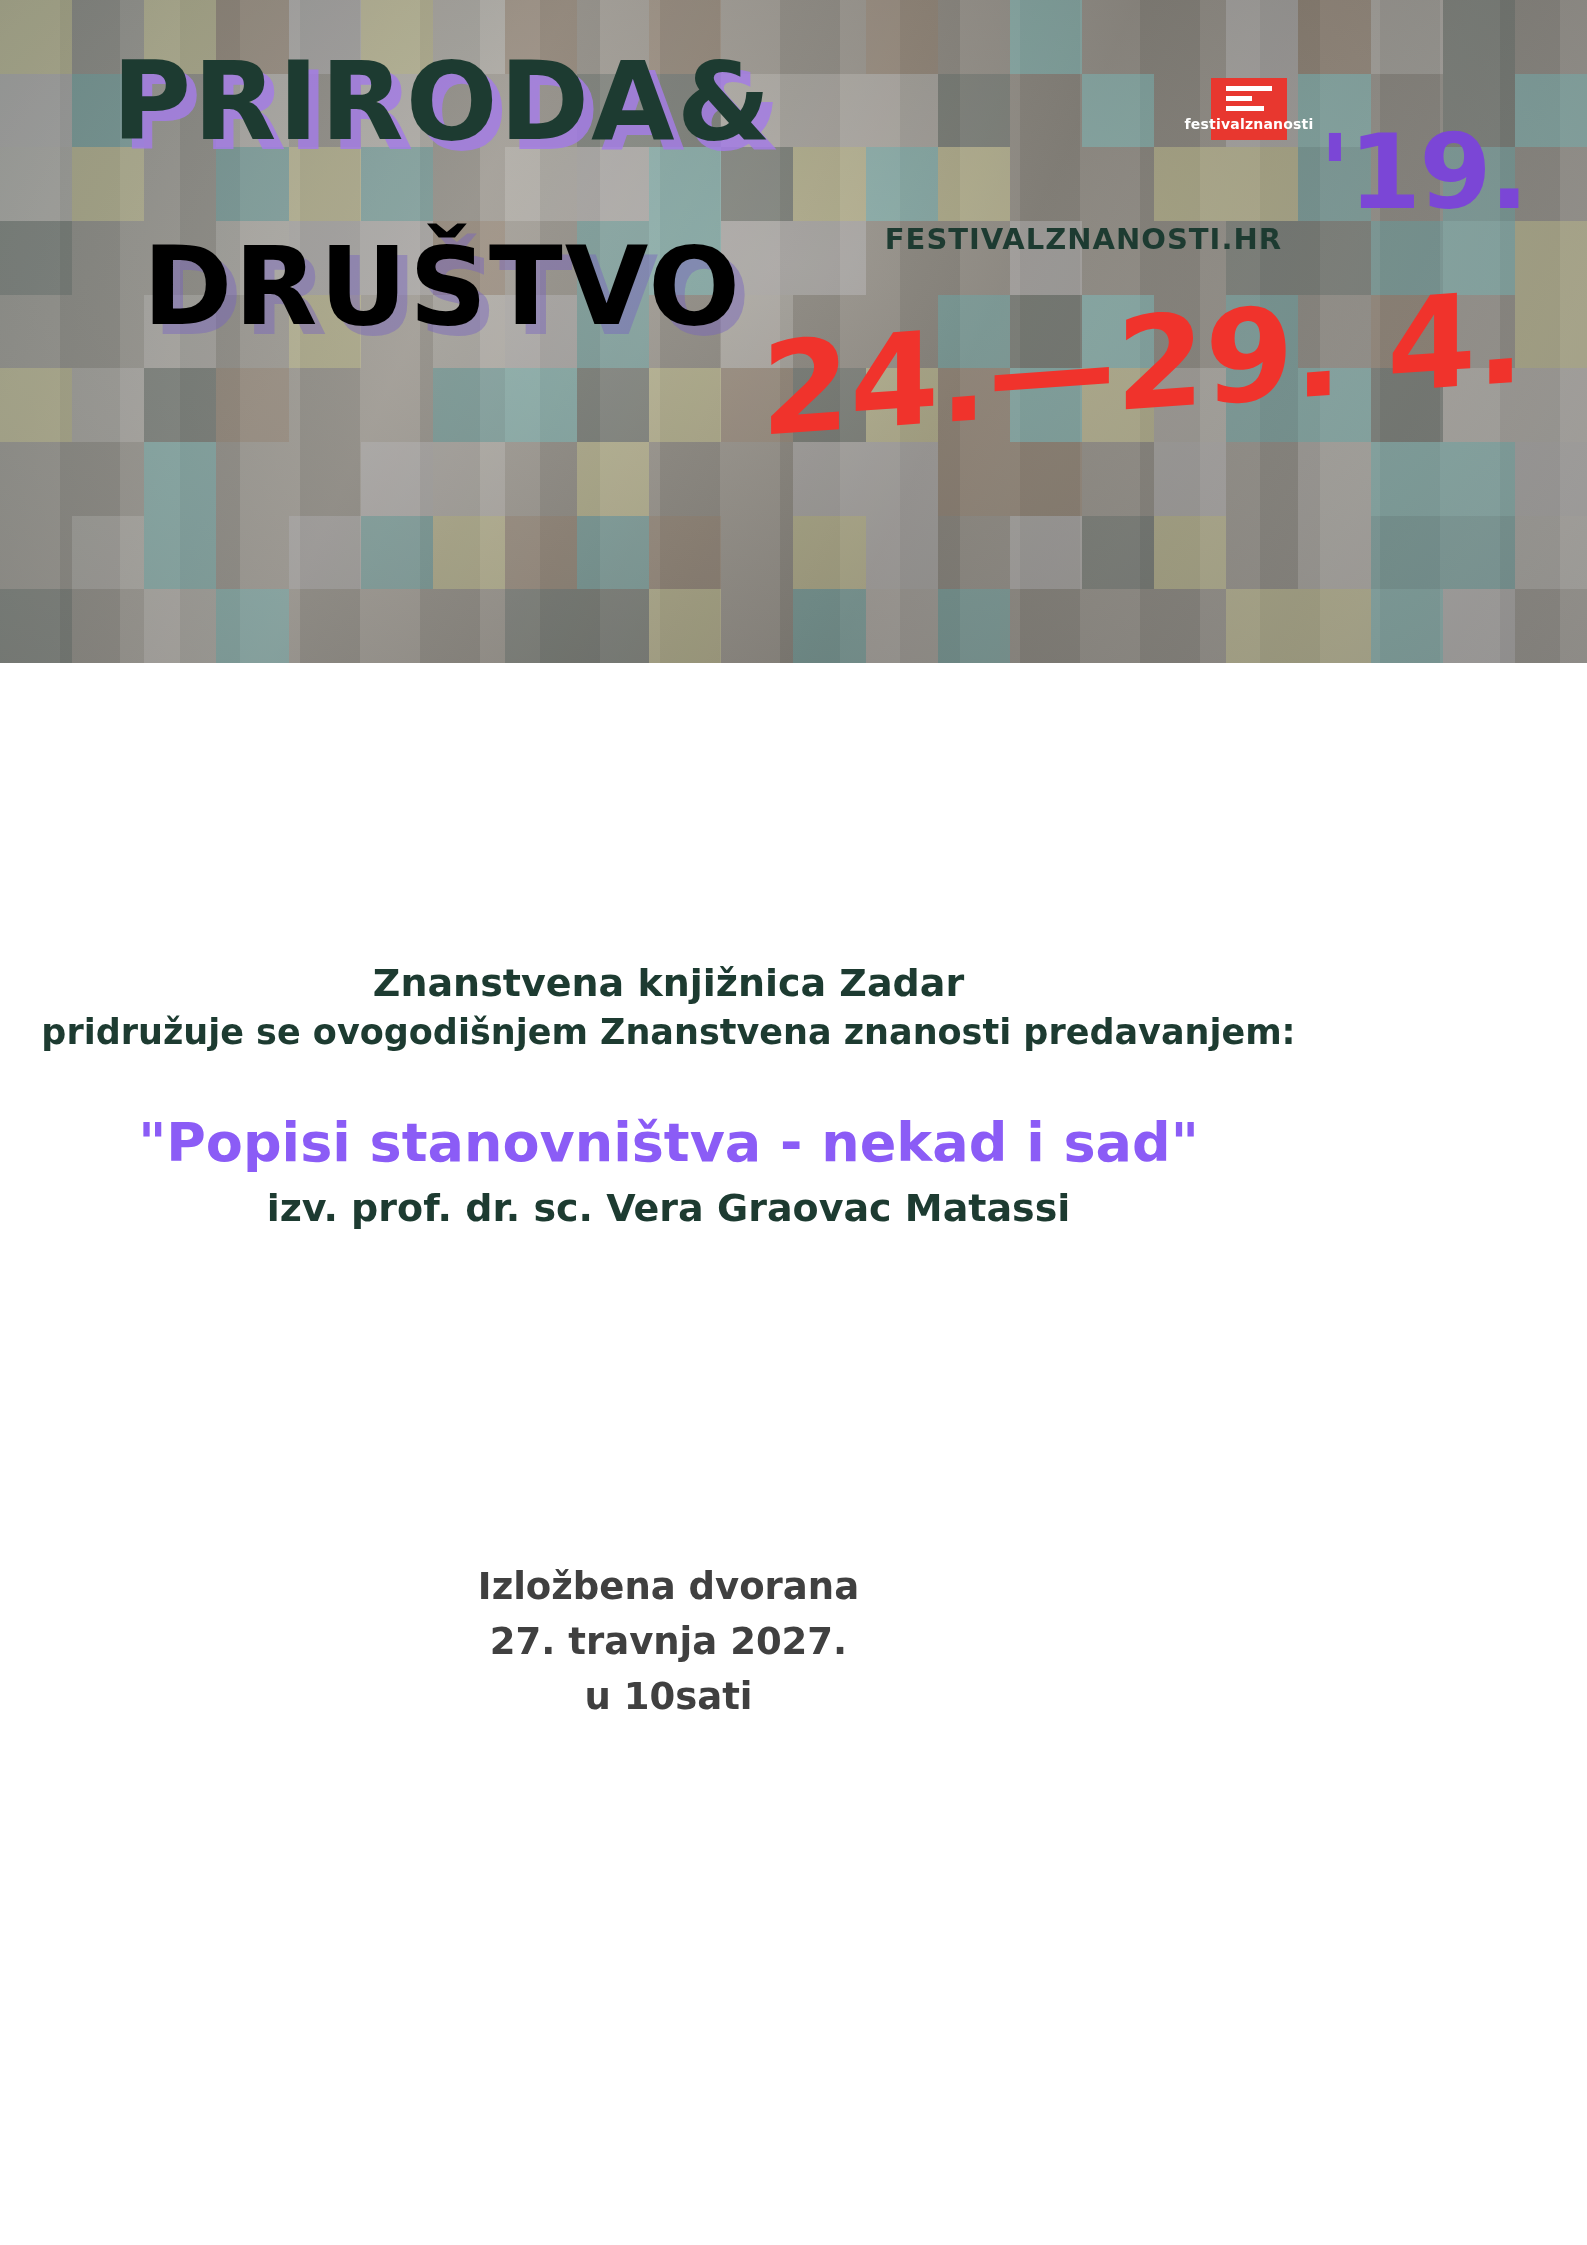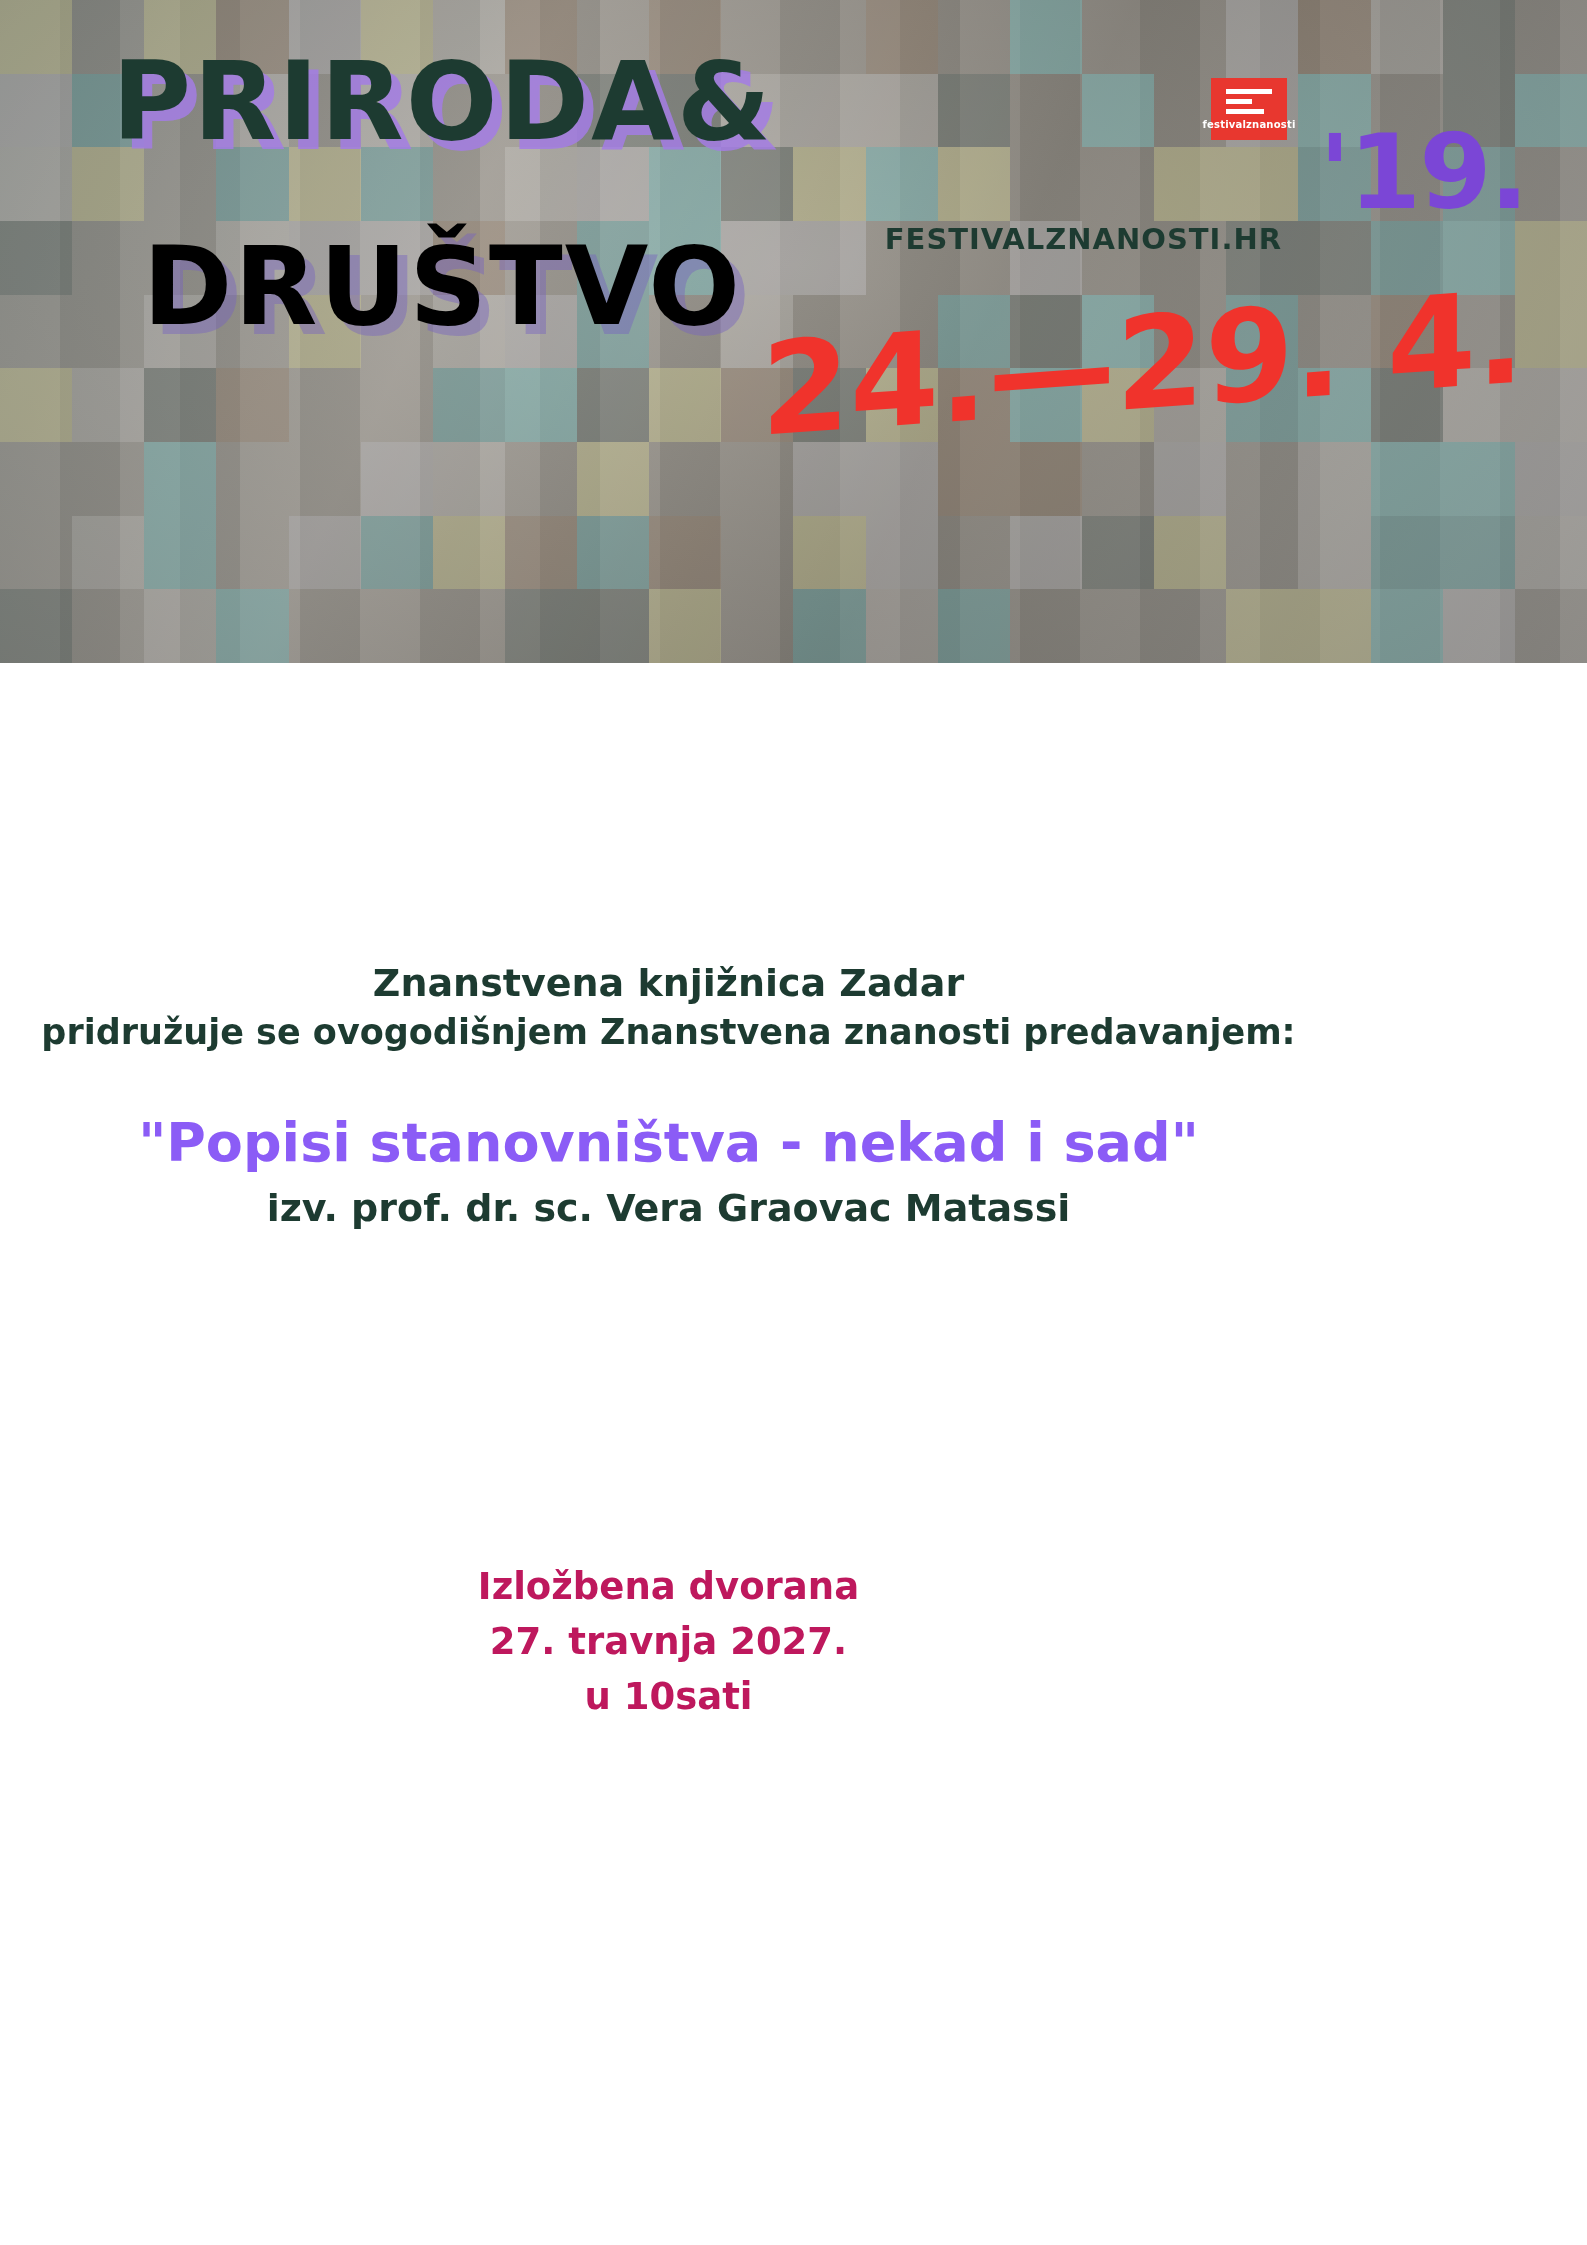--- a/index.html
+++ b/index.html
@@ -92,21 +92,21 @@
     display: block;
     height: 5px;
     background: #ffffff;
     margin-bottom: 5px;
   }
   .banner-logo .bars span:nth-child(1){ width: 46px; }
   .banner-logo .bars span:nth-child(2){ width: 26px; }
   .banner-logo .bars span:nth-child(3){ width: 38px; margin-bottom: 0; }
   .banner-logo .logotext {
     margin-top: 5px;
-    font-size: 10px;
+    font-size: 14px;
     font-weight: 700;
     color: #ffffff;
     letter-spacing: 0.2px;
   }
 
   .banner-url {
     position: absolute;
     right: 305px;
     top: 222px;
     font-size: 29px;
@@ -168,21 +168,21 @@
     line-height: 1.25;
   }
   .lecture .author {
     margin-top: 10px;
     font-size: 38px;
     font-weight: 700;
     color: #1d3b31;
   }
   .details {
     margin-top: 330px;
-    color: #be185d;
+    color: #404040;
     font-size: 37px;
     font-weight: 700;
     line-height: 1.48;
   }
 </style>
 </head>
 <body>
 
 <div class="banner">
   <div class="banner-photo"></div>

